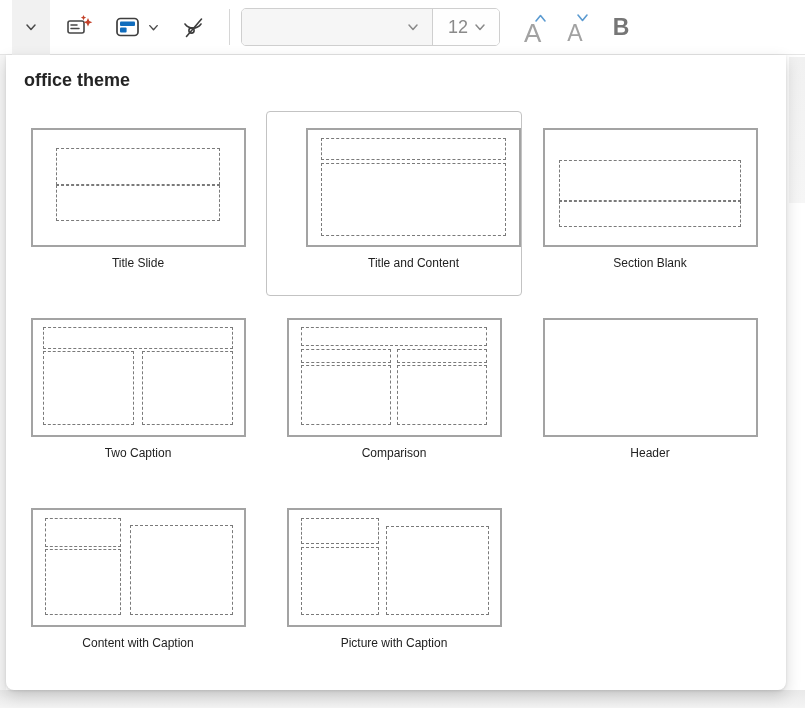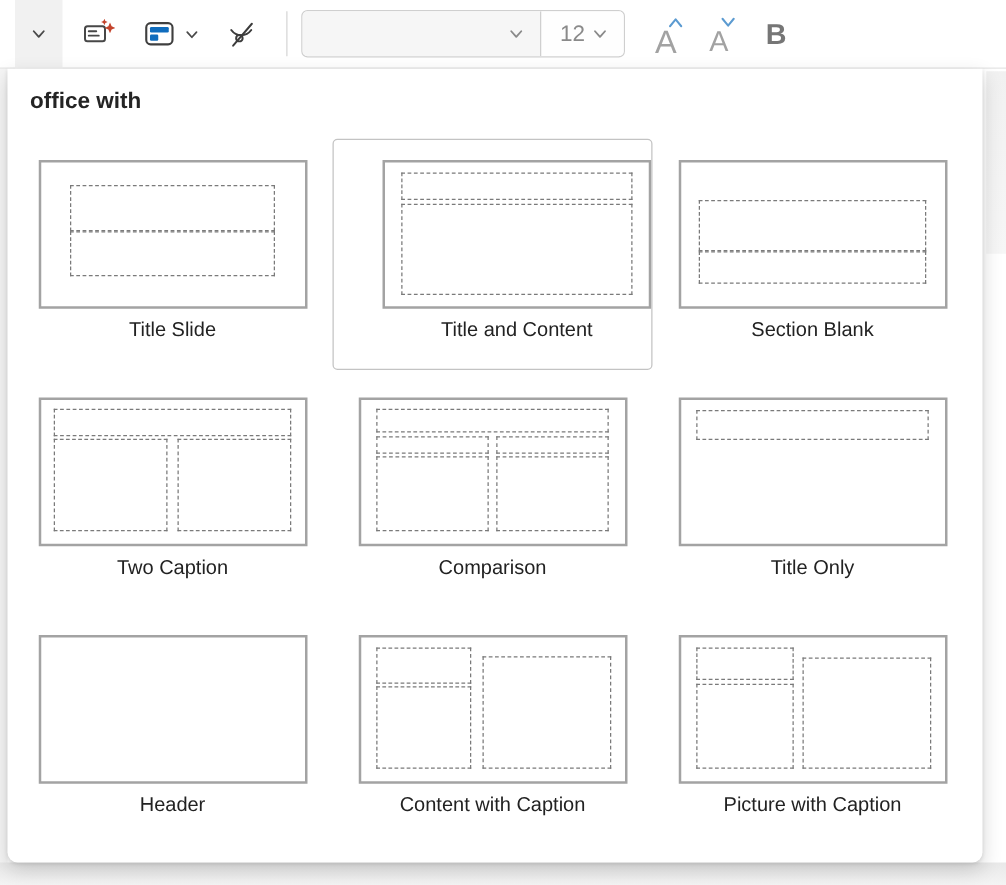--- a/index.html
+++ b/index.html
@@ -44,21 +44,21 @@
   .cell{
     box-sizing:border-box;border:1px solid transparent;border-radius:4px;
     display:flex;flex-direction:column;align-items:center;padding-top:16px;cursor:pointer;
   }
   .cell.selected{border-color:#c3c3c3;padding-left:39px;}
   .thumb{
     position:relative;width:215px;height:119px;background:#ffffff;
     border:2px solid #a3a3a3;box-sizing:border-box;
   }
   .ph{position:absolute;border:1px dashed #7a7a7a;box-sizing:border-box;}
-  .cap{margin-top:9px;font-size:16px;color:#222222;text-align:right;}
+  .cap{margin-top:9px;font-size:12px;color:#222222;text-align:right;}
 </style>
 </head>
 <body>
 
 <div class="bg-left-strip"></div>
 <div class="bg-right-strip"></div>
 <div class="bg-bottom-band"></div>
 
 <div class="toolbar">
   <div style="width:12px"></div>
@@ -151,21 +151,21 @@
       <polyline points="2,2 6.5,7.5 11,2" fill="none" stroke="#5C9BD1" stroke-width="1.6" stroke-linecap="round" stroke-linejoin="round"></polyline>
     </svg>
   </div>
 
   <div style="width:14px"></div>
 
   <div class="bold-btn">B</div>
 </div>
 
 <div class="panel">
-  <div class="panel-title">office with</div>
+  <div class="panel-title">office theme</div>
   <div class="grid" id="layout-grid">
       <div class="cell">
         <div class="thumb">
           <div class="ph" style="left: 11%; top: 16%; width: 78%; height: 32%;"></div>
           <div class="ph" style="left: 11%; top: 48%; width: 78%; height: 31%;"></div>
         </div>
         <div class="cap">Title Slide</div>
       </div>
       <div class="cell selected">
         <div class="thumb">
@@ -193,26 +193,20 @@
         <div class="thumb">
           <div class="ph" style="left: 6%; top: 6%; width: 88%; height: 17%;"></div>
           <div class="ph" style="left: 6%; top: 25%; width: 42.5%; height: 12%;"></div>
           <div class="ph" style="left: 51.5%; top: 25%; width: 42.5%; height: 12%;"></div>
           <div class="ph" style="left: 6%; top: 39%; width: 42.5%; height: 52%;"></div>
           <div class="ph" style="left: 51.5%; top: 39%; width: 42.5%; height: 52%;"></div>
         </div>
         <div class="cap">Comparison</div>
       </div>
       <div class="cell">
-        <div class="thumb">
-          <div class="ph" style="left: 6%; top: 7%; width: 88%; height: 21%;"></div>
-        </div>
-        <div class="cap">Title Only</div>
-      </div>
-      <div class="cell">
         <div class="thumb"></div>
         <div class="cap">Header</div>
       </div>
       <div class="cell">
         <div class="thumb">
           <div class="ph" style="left: 6%; top: 7%; width: 36%; height: 25%;"></div>
           <div class="ph" style="left: 6%; top: 34%; width: 36%; height: 57%;"></div>
           <div class="ph" style="left: 46%; top: 13%; width: 49%; height: 78%;"></div>
         </div>
         <div class="cap">Content with Caption</div>

